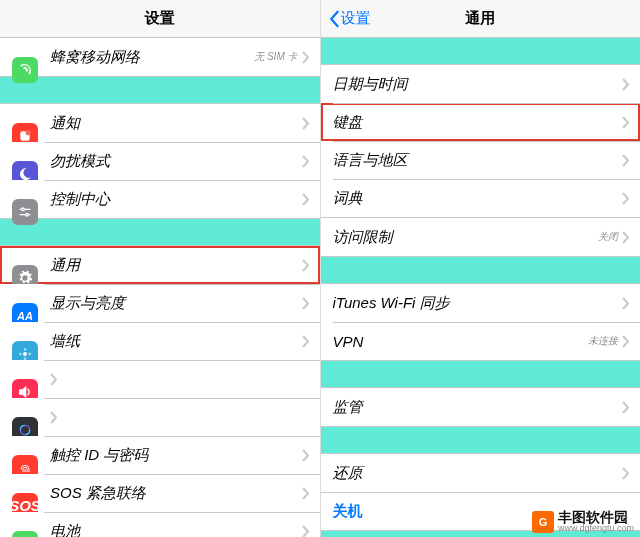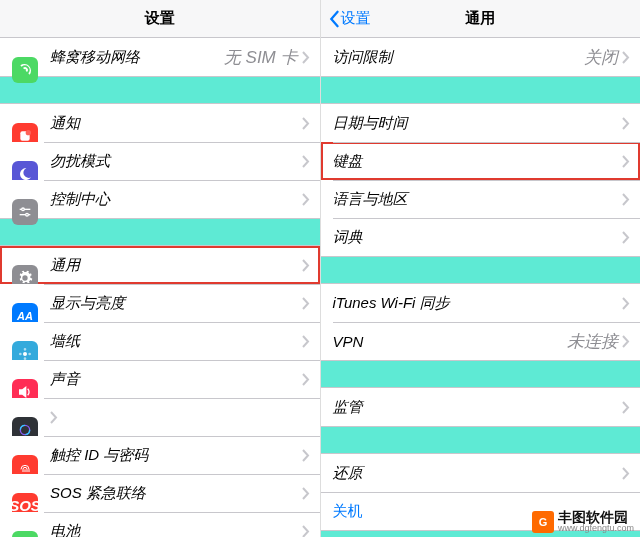--- a/index.html
+++ b/index.html
@@ -91,41 +91,42 @@
       flex-shrink: 0;
       margin-top: 25px;
     }
     .row-icon svg { width: 16px; height: 16px; }
     .row-label {
       flex: 1;
       font-size: 15px;
       color: #000;
     }
     .row-value {
-      font-size: 17px;
+      font-size: 10px;
       color: #8e8e93;
       margin-right: 4px;
     }
     .chevron {
       color: #c7c7cc;
       margin-right: 10px;
       display: flex;
     }
     .chevron svg { width: 8px; height: 13px; }
     .highlight {
       box-shadow: inset 0 0 0 2px #e03a2f;
     }
     .shutdown-row {
       padding-left: 12px;
       height: 38px;
       display: flex;
       align-items: center;
       background: #fff;
       border-top: 0.5px solid #c8c7cc;
       margin-top: -0.5px;
+      font-weight: bold;
     }
     .shutdown-row span { font-size: 15px; color: #007aff; }
 
     
     .ic-green  { background: #4cd964; }
     .ic-red    { background: #ff3b30; }
     .ic-gray   { background: #8e8e93; }
     .ic-moon   { background: #5856d6; }
     .ic-blue   { background: #007aff; }
     .ic-cyan   { background: #34aadc; }
@@ -271,21 +272,20 @@
             </svg>
           </span>
       </div>
       <div class="row">
         <div class="row-icon ic-pink">
           <svg viewBox="0 0 24 24" fill="#fff">
               <path d="M4 9v6h4l5 4V5L8 9H4zm12 -2a7 7 0 0 1 0 10" stroke="#fff" stroke-width="2" fill="none"></path>
               <path d="M4 9v6h4l5 4V5L8 9H4z"></path>
             </svg>
         </div>
-        <span class="row-label">声音</span>
         <span class="chevron">
             <svg viewBox="0 0 8 13">
               <path d="M1 1l5 5.5L1 12" stroke="#c7c7cc" stroke-width="2" fill="none"></path>
             </svg>
           </span>
       </div>
       <div class="row">
         <div class="row-icon ic-dark">
           <svg viewBox="0 0 24 24">
               <circle cx="12" cy="12" r="7" fill="none" stroke="#8a5cf6" stroke-width="2"></circle>
@@ -346,59 +346,59 @@
     <div class="header-back">
       <svg viewBox="0 0 12 20">
           <path d="M10 2L3 10l7 8" stroke="#007aff" stroke-width="2.5" fill="none" stroke-linecap="round"></path>
         </svg>
       <span>设置</span>
     </div>
     <span class="header-title">通用</span>
   </div>
   <div class="content">
 
+    <div class="group">
+      <div class="row">
+        <span class="row-label">日期与时间</span>
+        <span class="chevron">
+            <svg viewBox="0 0 8 13">
+              <path d="M1 1l5 5.5L1 12" stroke="#c7c7cc" stroke-width="2" fill="none"></path>
+            </svg>
+          </span>
+      </div>
+      <div class="row highlight">
+        <span class="row-label">键盘</span>
+        <span class="chevron">
+            <svg viewBox="0 0 8 13">
+              <path d="M1 1l5 5.5L1 12" stroke="#c7c7cc" stroke-width="2" fill="none"></path>
+            </svg>
+          </span>
+      </div>
+      <div class="row">
+        <span class="row-label">语言与地区</span>
+        <span class="chevron">
+            <svg viewBox="0 0 8 13">
+              <path d="M1 1l5 5.5L1 12" stroke="#c7c7cc" stroke-width="2" fill="none"></path>
+            </svg>
+          </span>
+      </div>
+      <div class="row">
+        <span class="row-label">词典</span>
+        <span class="chevron">
+            <svg viewBox="0 0 8 13">
+              <path d="M1 1l5 5.5L1 12" stroke="#c7c7cc" stroke-width="2" fill="none"></path>
+            </svg>
+          </span>
+      </div>
+    </div>
+
     <div class="group first">
       <div class="row">
         <span class="row-label">访问限制</span>
         <span class="row-value">关闭</span>
-        <span class="chevron">
-            <svg viewBox="0 0 8 13">
-              <path d="M1 1l5 5.5L1 12" stroke="#c7c7cc" stroke-width="2" fill="none"></path>
-            </svg>
-          </span>
-      </div>
-    </div>
-
-    <div class="group">
-      <div class="row">
-        <span class="row-label">日期与时间</span>
-        <span class="chevron">
-            <svg viewBox="0 0 8 13">
-              <path d="M1 1l5 5.5L1 12" stroke="#c7c7cc" stroke-width="2" fill="none"></path>
-            </svg>
-          </span>
-      </div>
-      <div class="row highlight">
-        <span class="row-label">键盘</span>
-        <span class="chevron">
-            <svg viewBox="0 0 8 13">
-              <path d="M1 1l5 5.5L1 12" stroke="#c7c7cc" stroke-width="2" fill="none"></path>
-            </svg>
-          </span>
-      </div>
-      <div class="row">
-        <span class="row-label">语言与地区</span>
-        <span class="chevron">
-            <svg viewBox="0 0 8 13">
-              <path d="M1 1l5 5.5L1 12" stroke="#c7c7cc" stroke-width="2" fill="none"></path>
-            </svg>
-          </span>
-      </div>
-      <div class="row">
-        <span class="row-label">词典</span>
         <span class="chevron">
             <svg viewBox="0 0 8 13">
               <path d="M1 1l5 5.5L1 12" stroke="#c7c7cc" stroke-width="2" fill="none"></path>
             </svg>
           </span>
       </div>
     </div>
 
     <div class="group">
       <div class="row">

